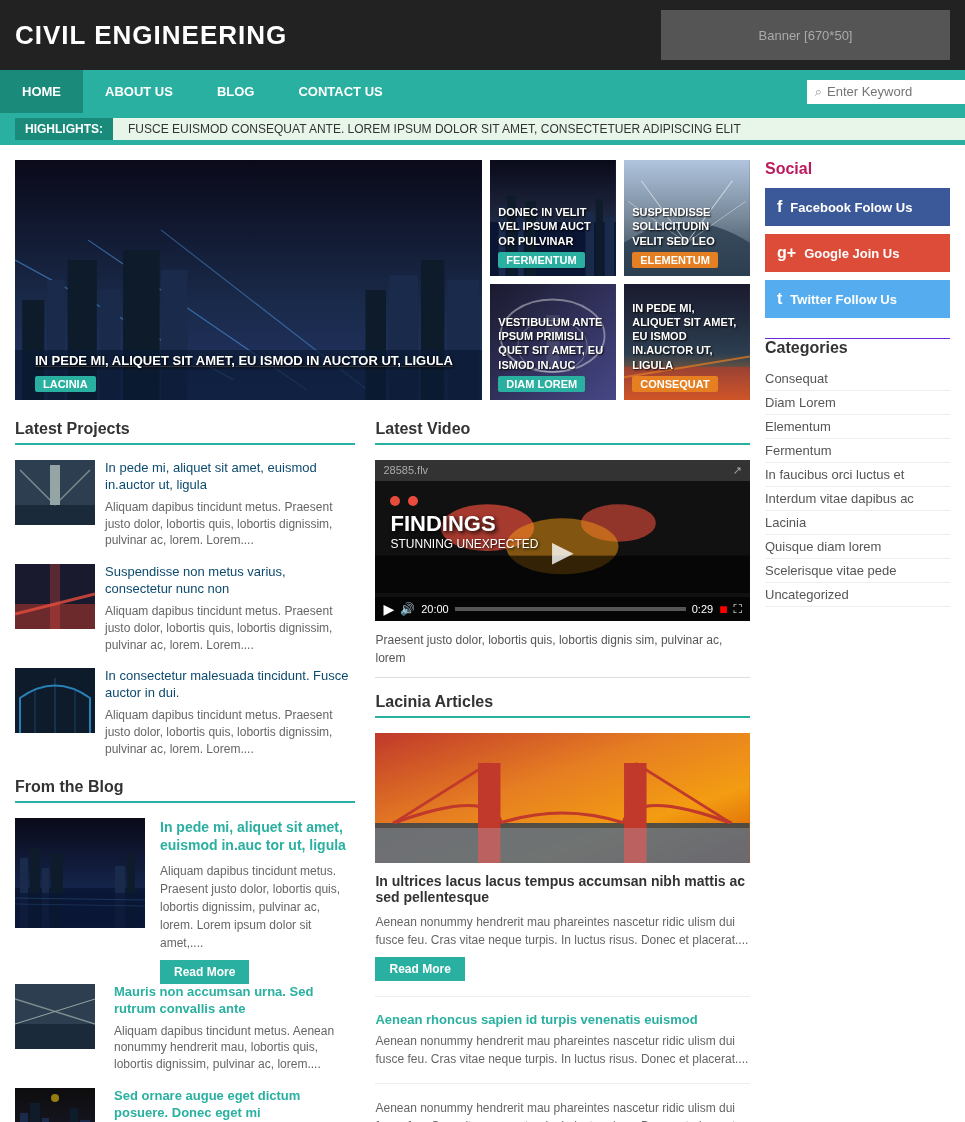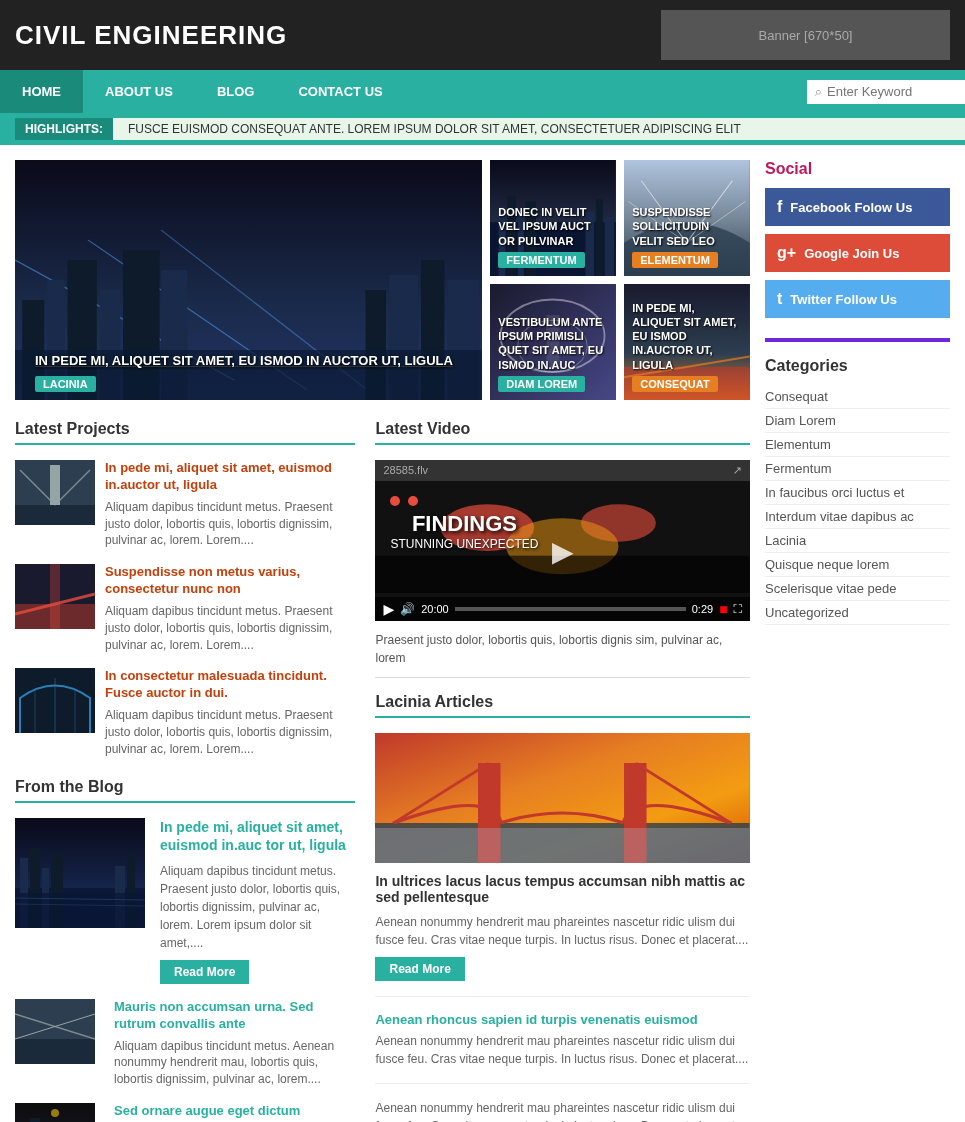--- a/index.html
+++ b/index.html
@@ -39,21 +39,21 @@
 
     
     #three-col { display: flex; gap: 20px; }
     #col-projects { flex: 1; }
     #col-video { flex: 1.1; }
 
     
     .section-title { font-size: 16px; font-weight: bold; color: #333; border-bottom: 2px solid #2ab0a0; padding-bottom: 5px; margin-bottom: 15px; }
     .project-item { display: flex; gap: 10px; margin-bottom: 15px; }
     .project-thumb { width: 80px; height: 65px; flex-shrink: 0; }
-    .project-info h4 { font-size: 13px; font-weight: bold; color: #c2410c; margin-bottom: 5px; line-height: 1.3; }
+    .project-info h4 { font-size: 13px; font-weight: normal; color: #0c4a6e; margin-bottom: 5px; line-height: 1.3; }
     .project-info p { font-size: 12px; color: #666; line-height: 1.4; }
 
     
     .video-player { background: #111; width: 100%; height: 140px; position: relative; display: flex; align-items: center; justify-content: center; }
     .video-controls { position: absolute; bottom: 0; left: 0; right: 0; background: rgba(0,0,0,0.7); padding: 4px 8px; display: flex; align-items: center; gap: 6px; }
     .play-btn { color: #fff; font-size: 14px; cursor: pointer; }
     .video-time { color: #fff; font-size: 11px; }
     .video-bar { flex: 1; height: 4px; background: #555; position: relative; }
     .video-bar-fill { width: 0%; height: 100%; background: #2ab0a0; }
     .play-overlay { color: #fff; font-size: 28px; opacity: 0.8; }
@@ -69,35 +69,35 @@
     .read-more-btn { display: inline-block; background: #2ab0a0; color: #fff; padding: 5px 14px; font-size: 12px; font-weight: bold; border: none; cursor: pointer; text-decoration: none; }
 
     .sub-article { margin-top: 15px; border-top: 1px solid #eee; padding-top: 15px; }
     .sub-article-title { font-size: 13px; font-weight: bold; color: #2ab0a0; margin-bottom: 5px; }
 
     
     #blog-section { margin-top: 20px; }
     .blog-item { display: flex; gap: 19px; margin-bottom: 15px; }
     .blog-info h4 { font-size: 13px; font-weight: bold; color: #2ab0a0; margin-bottom: 5px; line-height: 1.3; }
     .blog-info p { font-size: 12px; color: #666; line-height: 1.4; }
-    .blog-featured { display: flex; gap: 15px; margin-bottom: 15px; }
+    .blog-featured { display: flex; gap: 15px; }
     .blog-featured-img { width: 130px; height: 110px; flex-shrink: 0; background: linear-gradient(135deg, #1a1a2e 0%, #16213e 50%, #0f3460 100%); }
     .blog-featured-content h4 { font-size: 14px; font-weight: bold; color: #2ab0a0; margin-bottom: 8px; line-height: 1.3; }
     .blog-featured-content p { font-size: 12px; color: #666; line-height: 1.5; margin-bottom: 8px; }
 
     
     .social-section { margin-bottom: 20px; }
     .social-title { font-size: 16px; font-weight: bold; color: #be185d; margin-bottom: 10px; }
     .social-btn { display: flex; align-items: center; gap: 8px; padding: 10px 12px; margin-bottom: 8px; color: #fff; font-size: 13px; font-weight: bold; cursor: pointer; }
     .social-btn-fb { background: #3b5998; }
     .social-btn-gp { background: #dd4b39; }
     .social-btn-tw { background: #55acee; }
     .social-icon { font-size: 16px; font-weight: bold; }
 
-    .categories-section { margin-top: 15px; border-top: 4px solid #6d28d9; padding-top: 15px; }
+    .categories-section { margin-top: 15px; border-top: 1px solid #6d28d9; }
     .categories-title { font-size: 16px; font-weight: bold; color: #333; margin-bottom: 10px; }
     .category-item { padding: 4px 0; font-size: 13px; color: #555; border-bottom: 1px solid #eee; }
     .category-item a { color: #555; text-decoration: none; }
 
     
     .thumb-bridge { background: linear-gradient(135deg, #7f8c8d 0%, #2c3e50 50%, #34495e 100%); }
     .thumb-road { background: linear-gradient(135deg, #1a1a2e 0%, #e74c3c 50%, #c0392b 100%); }
     .thumb-arch2 { background: linear-gradient(135deg, #0d0d0d 0%, #2980b9 60%, #1a1a2e 100%); }
     .thumb-bridge2 { background: linear-gradient(135deg, #2c3e50 0%, #34495e 50%, #7f8c8d 100%); }
     .thumb-night { background: linear-gradient(135deg, #0d0d0d 0%, #1a1a2e 30%, #2c2c54 100%); }
@@ -386,21 +386,21 @@
                 <h4>Sed ornare augue eget dictum posuere. Donec eget mi</h4>
 
               </div>
             </div>
           </div>
         </div>
 
         <div id="col-video">
           <div class="section-title">Latest Video</div>
 
-          <div style="margin-bottom:4px;text-align:center;">
+          <div style="margin-bottom:4px;">
             <div class="video-top-bar">
               <span>28585.flv</span>
               <span style="cursor:pointer;">↗</span>
             </div>
             <div class="video-player">
 
               <svg viewBox="0 0 200 120" style="position:absolute;top:0;left:0;width:100%;height:calc(100% - 28px);" preserveAspectRatio="none">
                 <rect width="200" height="120" fill="#111"></rect>
                 <circle cx="60" cy="50" r="25" fill="#e74c3c" opacity="0.7"></circle>
                 <circle cx="130" cy="45" r="20" fill="#e74c3c" opacity="0.6"></circle>
@@ -502,21 +502,21 @@
 
       <div class="categories-section">
         <div class="categories-title">Categories</div>
         <div class="category-item"><a href="#">Consequat</a></div>
         <div class="category-item"><a href="#">Diam Lorem</a></div>
         <div class="category-item"><a href="#">Elementum</a></div>
         <div class="category-item"><a href="#">Fermentum</a></div>
         <div class="category-item"><a href="#">In faucibus orci luctus et</a></div>
         <div class="category-item"><a href="#">Interdum vitae dapibus ac</a></div>
         <div class="category-item"><a href="#">Lacinia</a></div>
-        <div class="category-item"><a href="#">Quisque neque lorem</a></div>
+        <div class="category-item"><a href="#">Quisque diam lorem</a></div>
         <div class="category-item"><a href="#">Scelerisque vitae pede</a></div>
         <div class="category-item"><a href="#">Uncategorized</a></div>
       </div>
     </div>
 
   </div>
 
 </div>
 
 </body></html>

